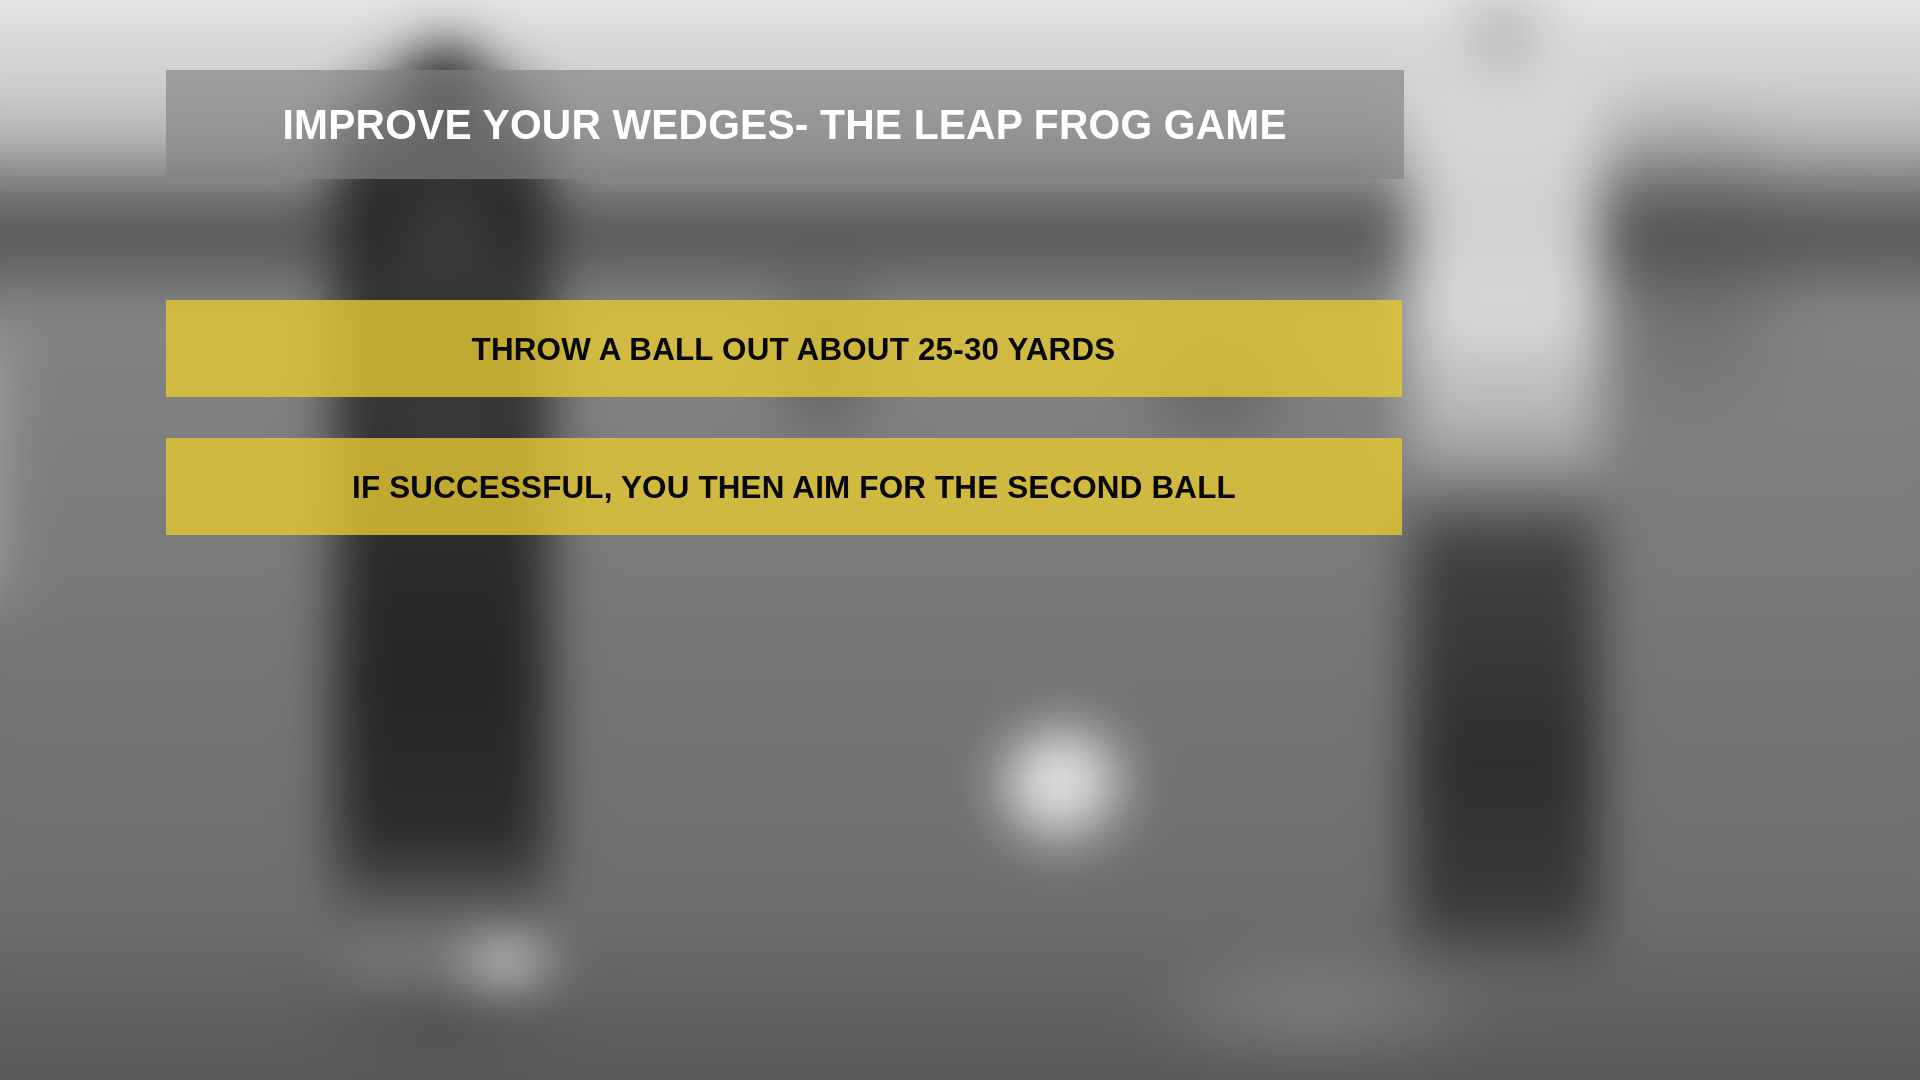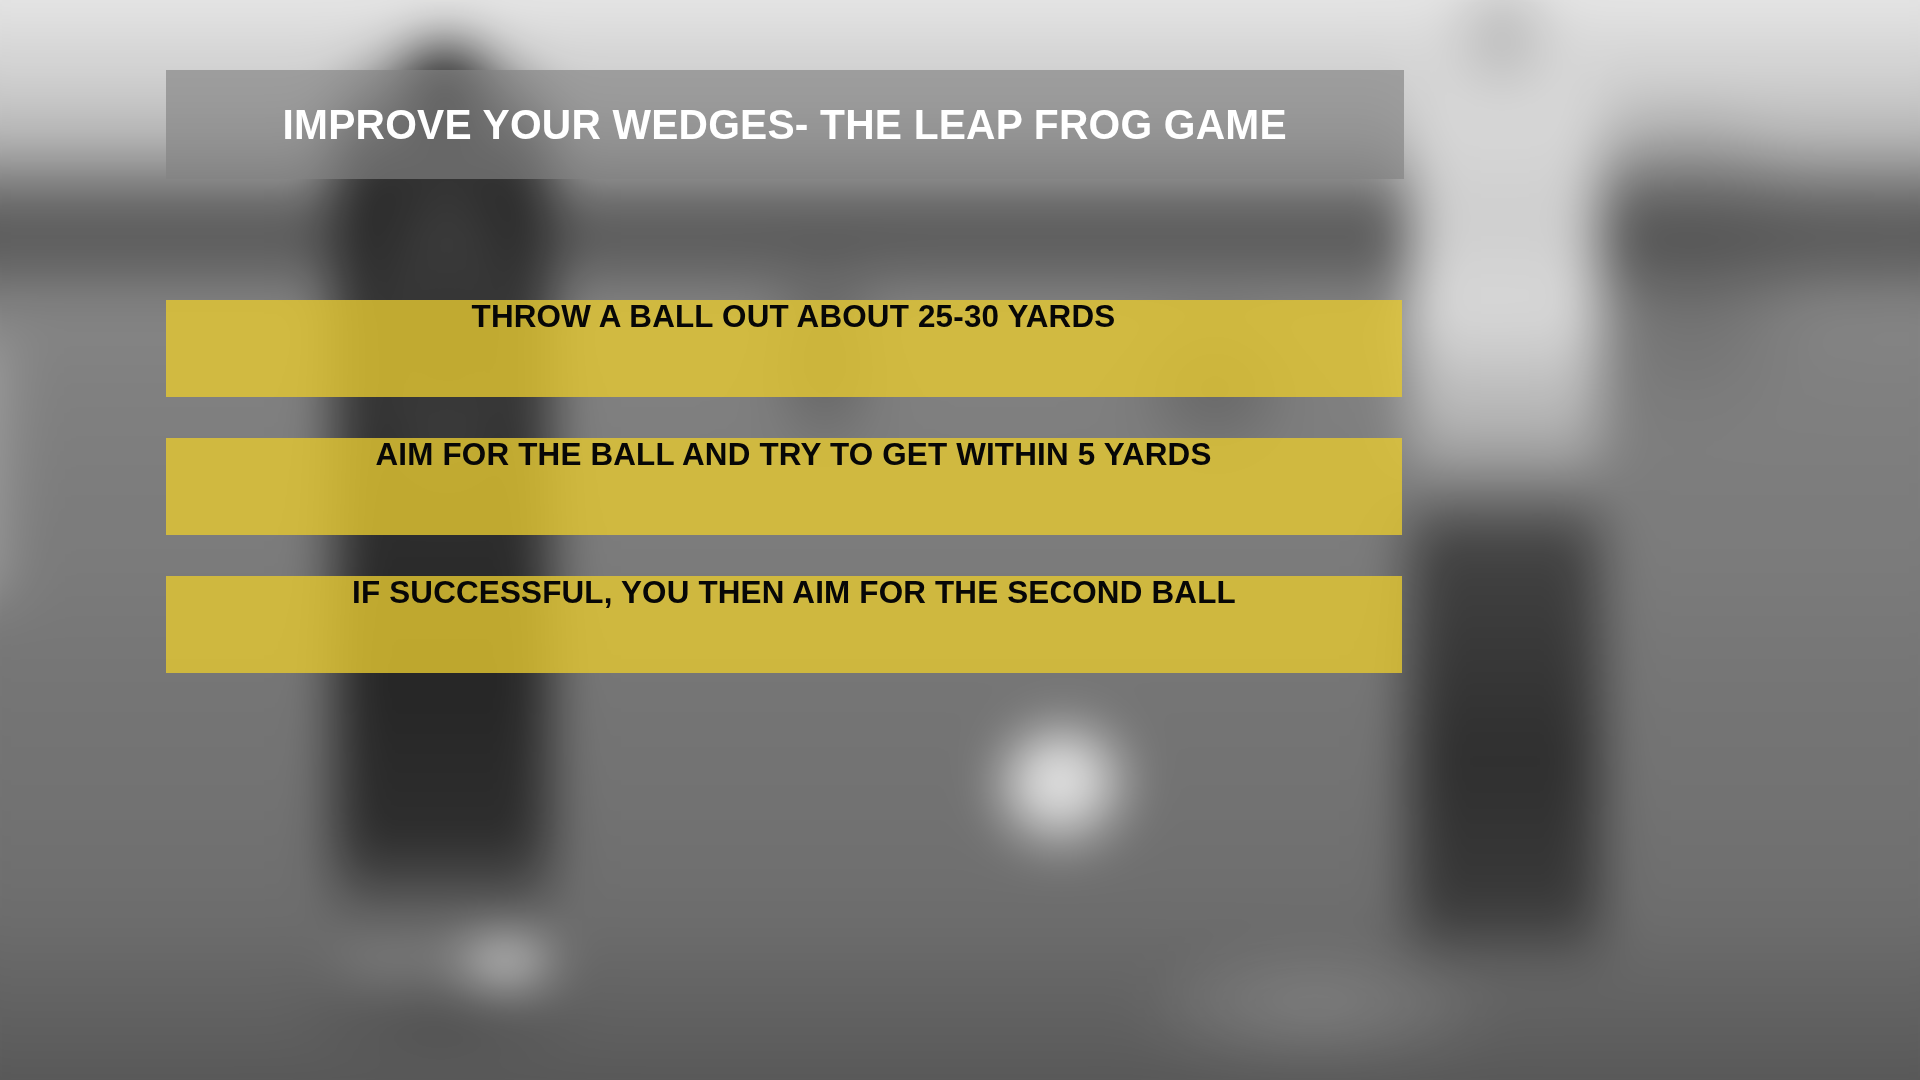--- a/index.html
+++ b/index.html
@@ -159,21 +159,21 @@
     transform:scaleX(0.97);
     text-align:center;
     line-height:1;
   }
 
   .bars { position:absolute; left:166px; top:300px; width:1236px; }
   .bar {
     position:relative;
     width:1236px; height:97px;
     background:rgba(229,200,49,0.80);
-    display:flex; justify-content:center;
+    display:flex; align-items:center; justify-content:center;
     margin-bottom:41px;
     padding-left:19px;
   }
   .bar-text {
     color:#070707;
     font-size:32px;
     font-weight:bold;
     letter-spacing:0.2px;
     white-space:nowrap;
     transform:scaleX(0.98);
@@ -204,20 +204,17 @@
 
   <div class="title-banner">
     <div class="title-text">IMPROVE YOUR WEDGES- THE LEAP FROG GAME</div>
   </div>
 
   <div class="bars">
     <div class="bar">
       <div class="bar-text">THROW A BALL OUT ABOUT 25-30 YARDS</div>
     </div>
     <div class="bar">
-      <div class="bar-text">AIM FOR THE BALL AND TRY TO GET WITHIN 5 YARDS</div>
-    </div>
-    <div class="bar">
       <div class="bar-text">IF SUCCESSFUL, YOU THEN AIM FOR THE SECOND BALL</div>
     </div>
   </div>
 
 </div>
 
 </body></html>

